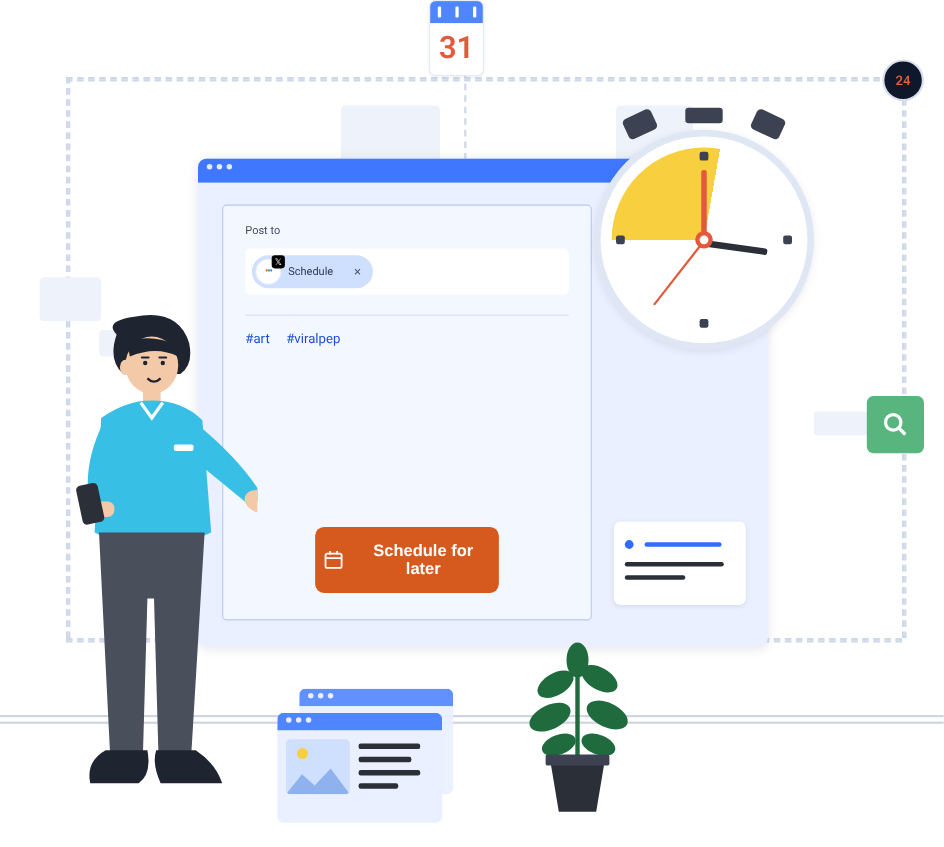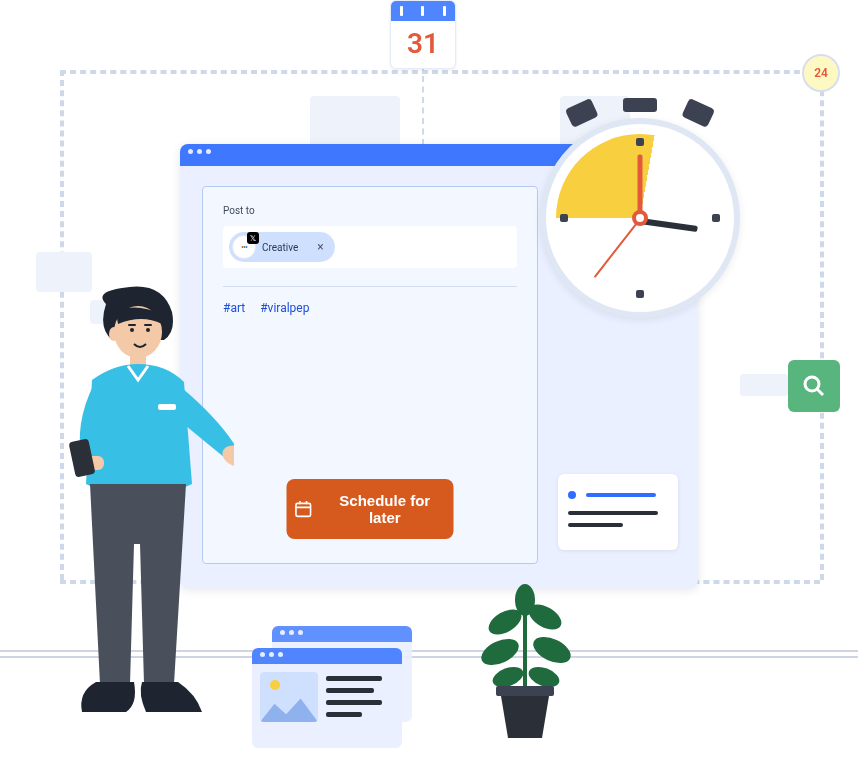--- a/index.html
+++ b/index.html
@@ -20,21 +20,21 @@
 .dashed-top { top: 70px; left: 60px; width: 760px; height: 0; }
 .dashed-left { top: 70px; left: 60px; width: 0; height: 510px; }
 .dashed-right { top: 70px; left: 820px; width: 0; height: 510px; }
 .dashed-bottom { top: 580px; left: 60px; width: 760px; height: 0; }
 
 
 .calendar-badge {
   position: absolute;
   top: 0;
   left: 390px;
-  width: 66px;
+  width: 50px;
   background: #fff;
   border: 1px solid #e6ecf7;
   border-radius: 6px;
   box-shadow: 0 1px 3px rgba(0,0,0,0.08);
   text-align: center;
   overflow: hidden;
 }
 .calendar-badge .cal-top {
   height: 20px;
   background: #4f86ff;
@@ -54,21 +54,21 @@
 
 
 .badge-24 {
   position: absolute;
   top: 54px;
   right: 18px;
   width: 38px;
   height: 38px;
   border: 2px solid #d7dfef;
   border-radius: 50%;
-  background: #fef9c3;
+  background: #0f172a;
   display: flex;
   align-items: center;
   justify-content: center;
   color: #e25a3b;
   font-size: 12px;
   font-weight: 600;
 }
 
 
 .tab {
@@ -470,21 +470,21 @@
 
   <div class="compose-panel">
     <div class="label">Post to</div>
 
     <div class="account-row">
       <div class="account-chip">
         <div class="chip-avatar">
           <span class="dots"><span class="dot-r">•</span><span class="dot-g">•</span><span class="dot-b">•</span></span>
           <div class="chip-x">𝕏</div>
         </div>
-        <span>Creative</span>
+        <span>Schedule</span>
         <span class="chip-close">×</span>
       </div>
     </div>
 
     <hr class="divider">
 
     <div class="hashtags">
       <span>#art</span>
       <span>#viralpep</span>
     </div>

